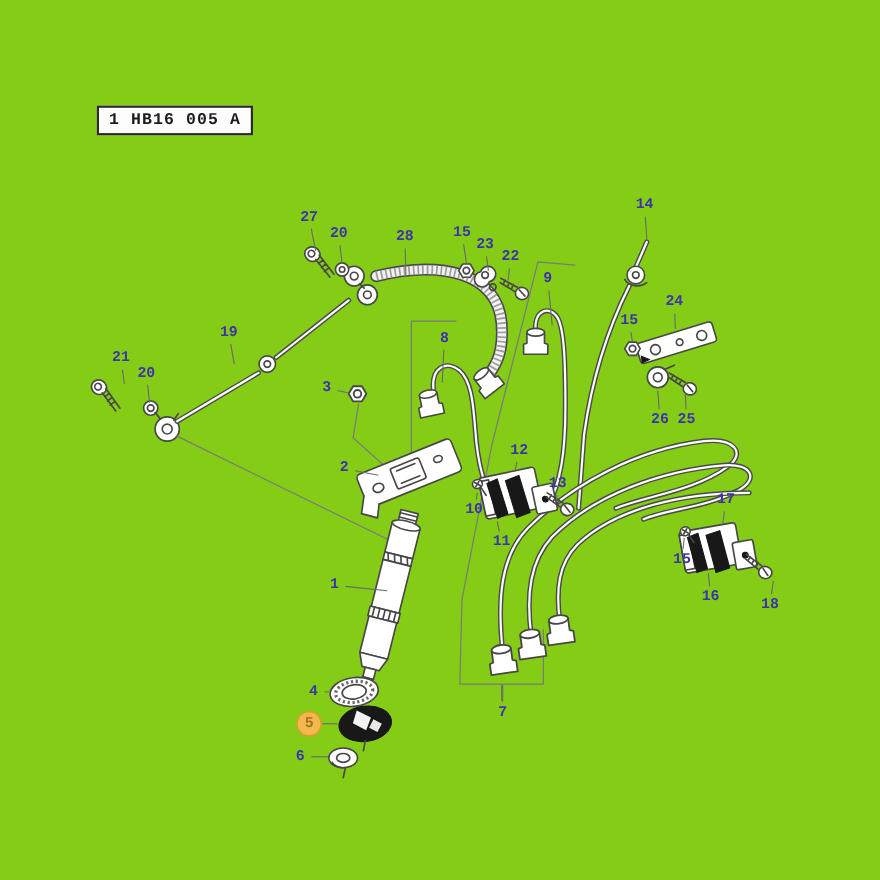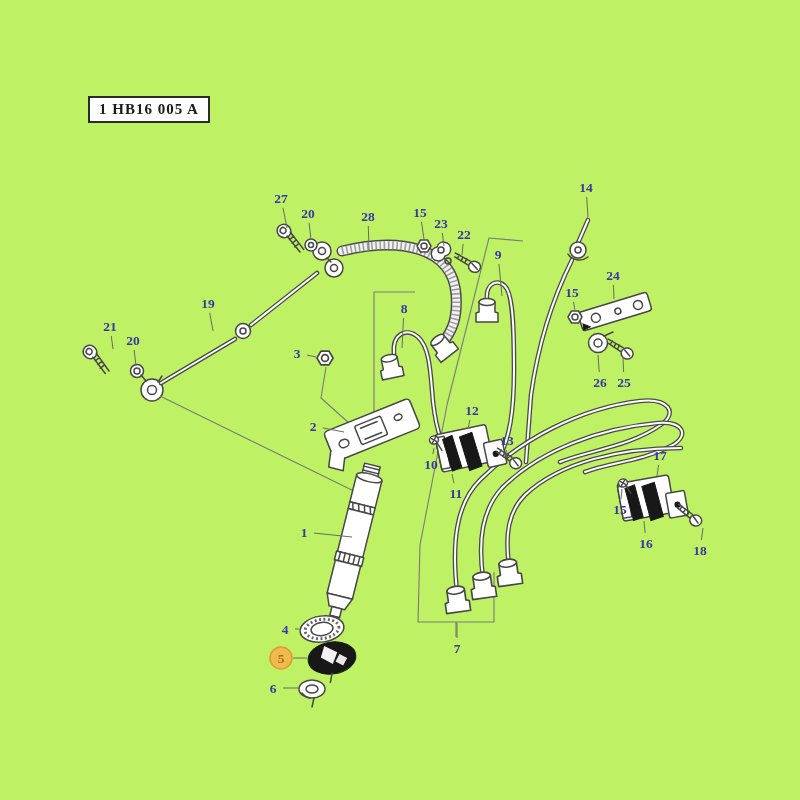--- a/index.html
+++ b/index.html
@@ -1,17 +1,17 @@
 <!DOCTYPE html>
 <html><head>
 <meta charset="utf-8">
 <style>
   html,body{margin:0;padding:0;background:#ffffff;}
-  .stage{position:relative;width:800px;height:800px;background:#bef264;overflow:hidden;
-         font-family:Liberation Serif, serif;}
+  .stage{position:relative;width:800px;height:800px;background:#84cc16;overflow:hidden;
+         font-family:Liberation Mono, monospace;}
   .part-box{position:absolute;left:88px;top:96px;border:2px solid #2b2b2b;background:#fdfdfd;
             padding:3px 9px;font-size:15px;font-weight:bold;color:#1c1c1c;letter-spacing:1px;}
   svg{position:absolute;left:0;top:0;}
   .ln{stroke:#474747;stroke-width:1.5;fill:none;stroke-linecap:round;stroke-linejoin:round;}
   .lnw{stroke:#474747;stroke-width:1.5;fill:#ffffff;stroke-linecap:round;stroke-linejoin:round;}
   .thin{stroke:#7a7a7a;stroke-width:1.1;fill:none;stroke-linejoin:round;}
   .po{stroke:#4a4a4a;stroke-width:4.6;fill:none;stroke-linecap:round;}
   .pi{stroke:#fdfdfd;stroke-width:2;fill:none;stroke-linecap:round;}
   .dark{fill:#181818;stroke:#181818;}
   .callout{font-size:13.5px;font-weight:bold;}

